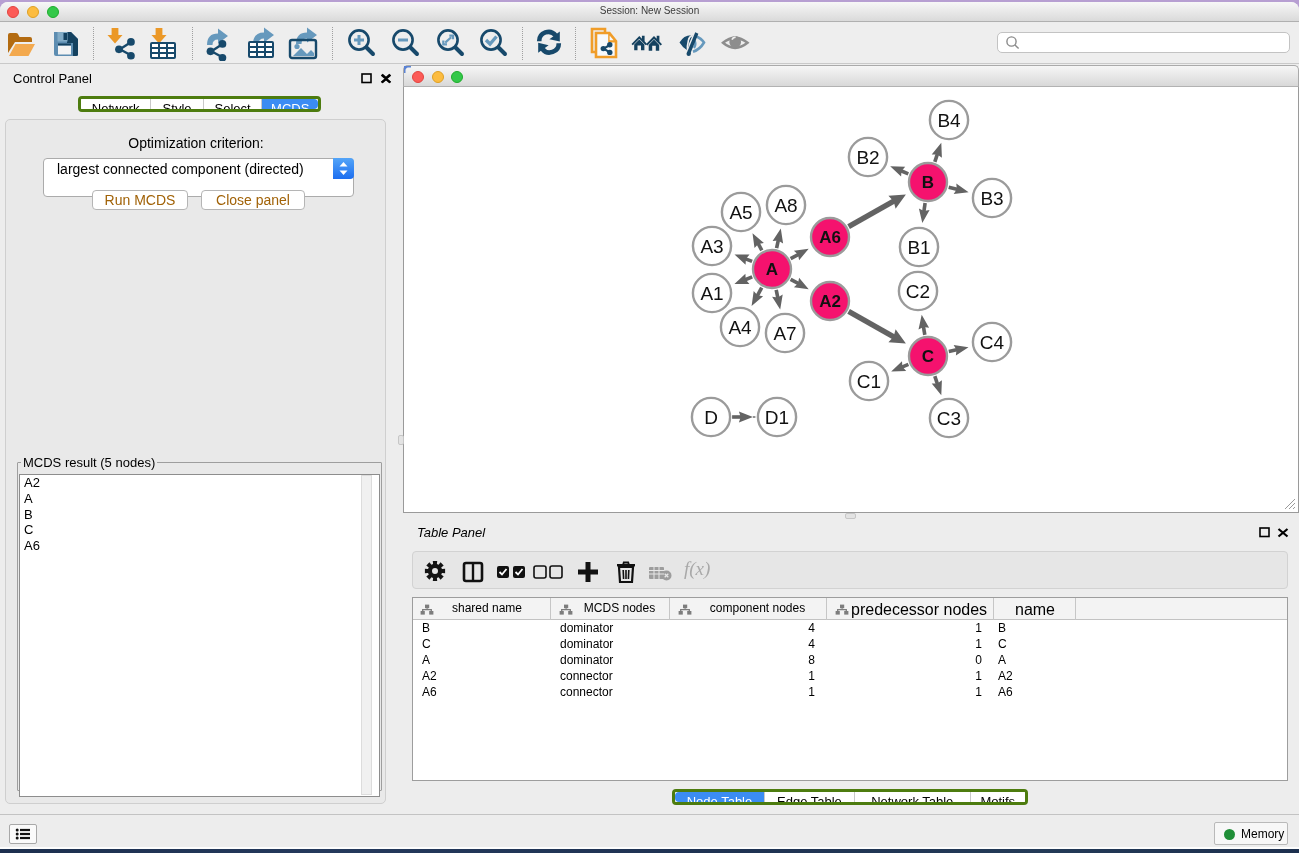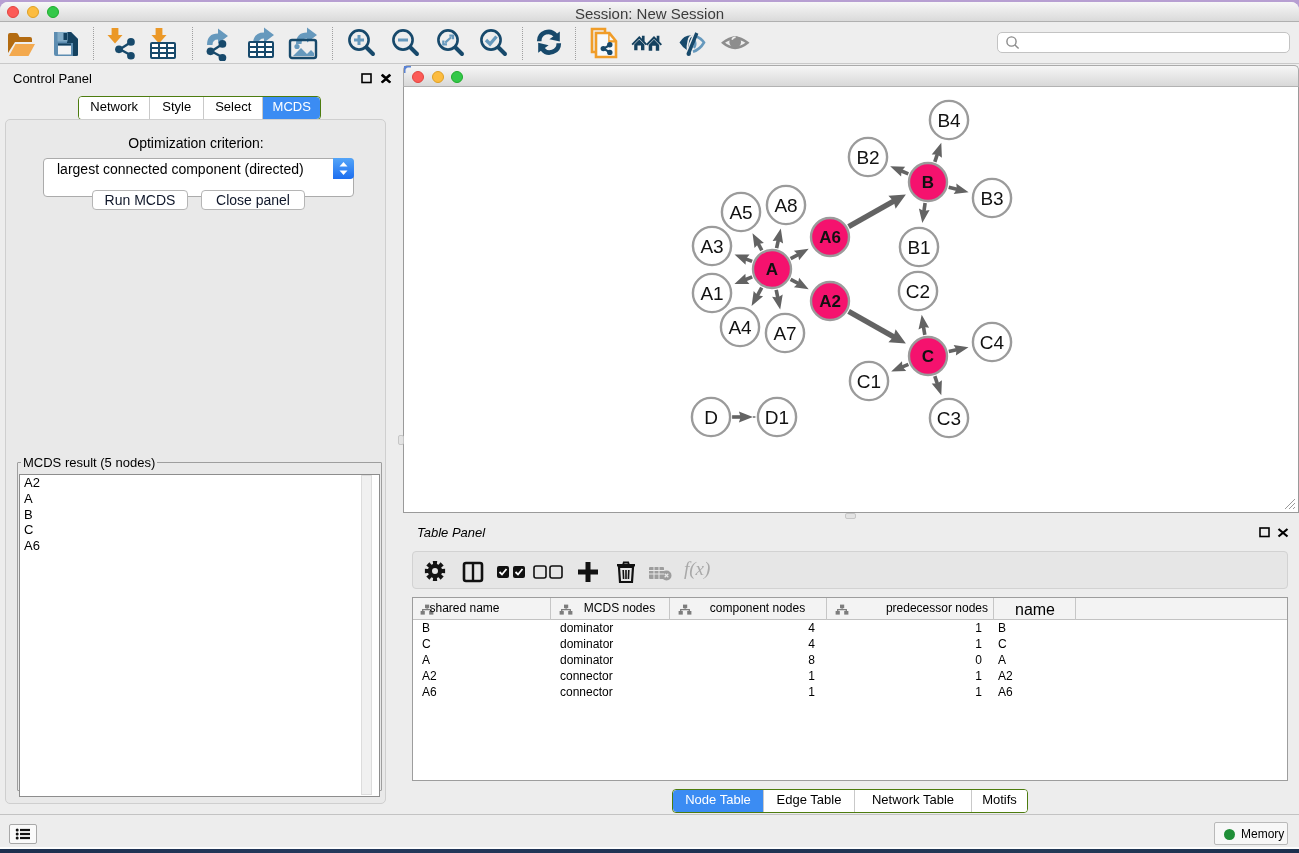--- a/index.html
+++ b/index.html
@@ -1,27 +1,27 @@
 <!DOCTYPE html>
 <html><head><meta charset="utf-8"><style>
 * { margin:0; padding:0; box-sizing:border-box; }
 html,body { width:1299px; height:853px; overflow:hidden; }
 body { font-family:"Liberation Sans", sans-serif; background:#b79fd2; position:relative; }
 .abs { position:absolute; }
 .win { position:absolute; left:0; top:2px; width:1299px; height:848px; background:#ededed; border-radius:8px 8px 0 0; }
 .titlebar { position:absolute; left:0; top:2px; width:1299px; height:20px; background:linear-gradient(180deg,#f7f7f7,#dadada); border-radius:8px 8px 0 0; border-bottom:1px solid #b0b0b0; z-index:5; }
 .tl { position:absolute; top:4px; width:12px; height:12px; border-radius:50%; }
-.title-txt { position:absolute; top:3px; width:100%; text-align:center; font-size:15px; color:#3c3c3c; }
+.title-txt { position:absolute; top:3px; width:100%; text-align:center; font-size:10px; color:#3c3c3c; }
 .toolbar { position:absolute; left:0; top:23px; width:1299px; height:41px; background:#eeeeee; border-bottom:1px solid #c9c9c9; z-index:5; }
 .sep { position:absolute; top:4px; height:33px; width:0; border-left:1px dotted #9f9f9f; }
 .ticon { position:absolute; }
 .searchbox { position:absolute; left:997px; top:9px; width:293px; height:21px; background:#fff; border:1px solid #c3c3c3; border-radius:5px; }
 .phead { font-size:13px; color:#000; }
-.wbtn { position:absolute; background:#fff; border:1px solid #b5b5b5; border-radius:4px; font-size:14px; text-align:center; color:#0f172a; }
-.tabbar { position:absolute; display:flex; height:24px; border:1px solid #4d7c0f; border-radius:4px; background:#fff; overflow:hidden; }
+.wbtn { position:absolute; background:#fff; border:1px solid #b5b5b5; border-radius:4px; font-size:14px; text-align:center; color:#a16207; }
+.tabbar { position:absolute; display:flex; height:16px; border:3px solid #4d7c0f; border-radius:4px; background:#fff; overflow:hidden; }
 .tab { font-size:13px; line-height:19px; text-align:center; color:#000; border-right:1px solid #c9c9c9; background:#fff; }
 .tab:last-child { border-right:none; }
 .tabsel { background:#3b8cf3; color:#fff; }
 .netwin { position:absolute; left:403px; top:65px; width:896px; height:448px; }
 .nettb { position:absolute; left:0; top:0; width:896px; height:22px; background:linear-gradient(180deg,#f6f6f6,#d8d8d8); border-radius:5px 5px 0 0; border:1px solid #aaa; border-bottom:1px solid #b2b2b2; }
 .netcv { position:absolute; left:0; top:22px; width:896px; height:426px; background:#fff; border:1px solid #9a9a9a; border-top:none; }
 .hier { display:inline-block; }
 </style></head>
 <body>
 <div class="win"></div>
@@ -350,21 +350,21 @@
 <div class="abs" style="left:413px;top:598px;width:874px;height:22px;background:#f3f3f3;border-bottom:1px solid #c2c2c2;"></div>
 <div class="abs" style="left:412px;top:598px;width:139px;height:22px;border-right:1px solid #c6c6c6;"></div>
 <div class="abs" style="left:420px;top:602px;"><svg class="hier" width="14" height="12" viewBox="0 0 14 12">
       <g fill="#7d7d7d">
         <rect x="5" y="0.6" width="4.2" height="3.6"></rect>
         <rect x="0.6" y="7" width="4.2" height="3.6"></rect>
         <rect x="9.2" y="7" width="4.2" height="3.6"></rect>
       </g>
       <path d="M7.1 4.2 L7.1 5.6 M2.7 7 L2.7 5.6 L11.3 5.6 L11.3 7" fill="none" stroke="#7d7d7d" stroke-width="1.3"></path>
     </svg></div>
-<div class="abs" style="left:410px;top:601px;width:109px;text-align:center;font-size:12px;">shared name</div>
+<div class="abs" style="left:452px;top:601px;width:109px;font-size:12px;">shared name</div>
 <div class="abs" style="left:551px;top:598px;width:119px;height:22px;border-right:1px solid #c6c6c6;"></div>
 <div class="abs" style="left:559px;top:602px;"><svg class="hier" width="14" height="12" viewBox="0 0 14 12">
       <g fill="#7d7d7d">
         <rect x="5" y="0.6" width="4.2" height="3.6"></rect>
         <rect x="0.6" y="7" width="4.2" height="3.6"></rect>
         <rect x="9.2" y="7" width="4.2" height="3.6"></rect>
       </g>
       <path d="M7.1 4.2 L7.1 5.6 M2.7 7 L2.7 5.6 L11.3 5.6 L11.3 7" fill="none" stroke="#7d7d7d" stroke-width="1.3"></path>
     </svg></div>
 <div class="abs" style="left:575px;top:601px;width:89px;text-align:center;font-size:12px;">MCDS nodes</div>
@@ -380,21 +380,21 @@
 <div class="abs" style="left:694px;top:601px;width:127px;text-align:center;font-size:12px;">component nodes</div>
 <div class="abs" style="left:827px;top:598px;width:167px;height:22px;border-right:1px solid #c6c6c6;"></div>
 <div class="abs" style="left:835px;top:602px;"><svg class="hier" width="14" height="12" viewBox="0 0 14 12">
       <g fill="#7d7d7d">
         <rect x="5" y="0.6" width="4.2" height="3.6"></rect>
         <rect x="0.6" y="7" width="4.2" height="3.6"></rect>
         <rect x="9.2" y="7" width="4.2" height="3.6"></rect>
       </g>
       <path d="M7.1 4.2 L7.1 5.6 M2.7 7 L2.7 5.6 L11.3 5.6 L11.3 7" fill="none" stroke="#7d7d7d" stroke-width="1.3"></path>
     </svg></div>
-<div class="abs" style="left:851px;top:601px;width:137px;text-align:right;font-size:12px;">predecessor nodes</div>
+<div class="abs" style="left:851px;top:601px;width:137px;text-align:left;font-size:16px;">predecessor nodes</div>
 <div class="abs" style="left:994px;top:598px;width:82px;height:22px;border-right:1px solid #c6c6c6;"></div>
 <div class="abs" style="left:994px;top:601px;width:82px;text-align:center;font-size:16px;">name</div>
 <div class="abs" style="left:422px;top:621px;font-size:12px;">B</div>
 <div class="abs" style="left:560px;top:621px;font-size:12px;">dominator</div>
 <div class="abs" style="left:700px;top:621px;width:115px;text-align:right;font-size:12px;">4</div>
 <div class="abs" style="left:860px;top:621px;width:122px;text-align:right;font-size:12px;">1</div>
 <div class="abs" style="left:998px;top:621px;font-size:12px;">B</div>
 <div class="abs" style="left:422px;top:637px;font-size:12px;">C</div>
 <div class="abs" style="left:560px;top:637px;font-size:12px;">dominator</div>
 <div class="abs" style="left:700px;top:637px;width:115px;text-align:right;font-size:12px;">4</div>

